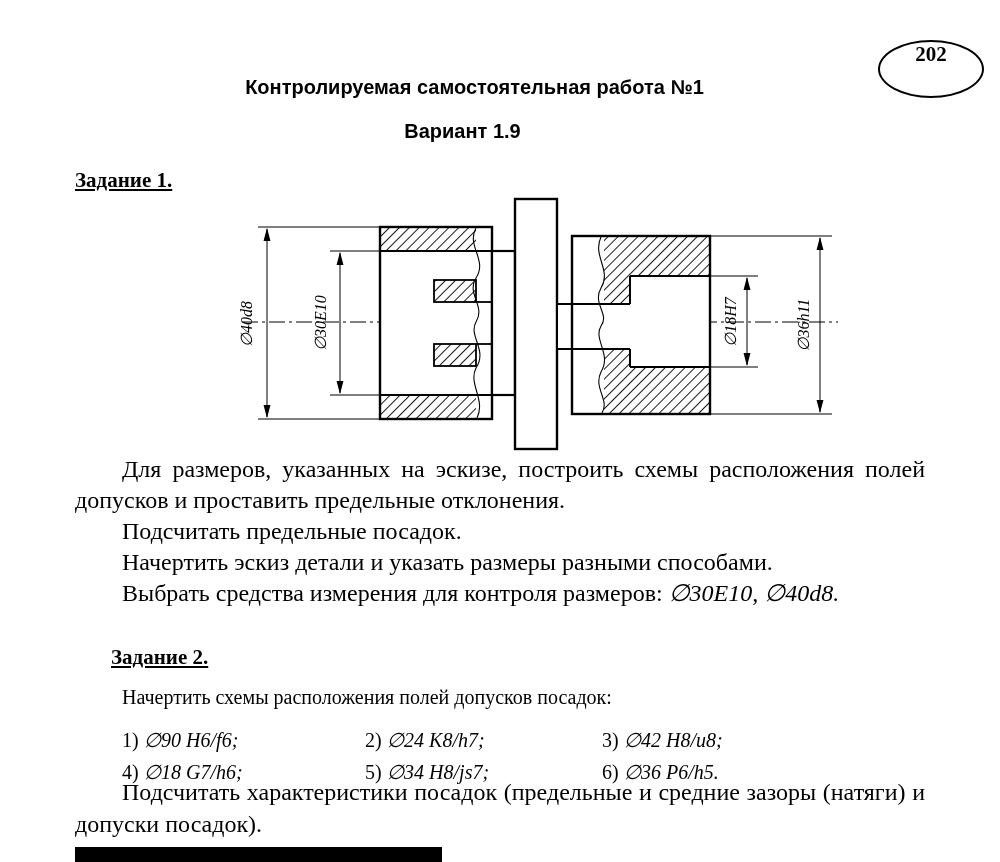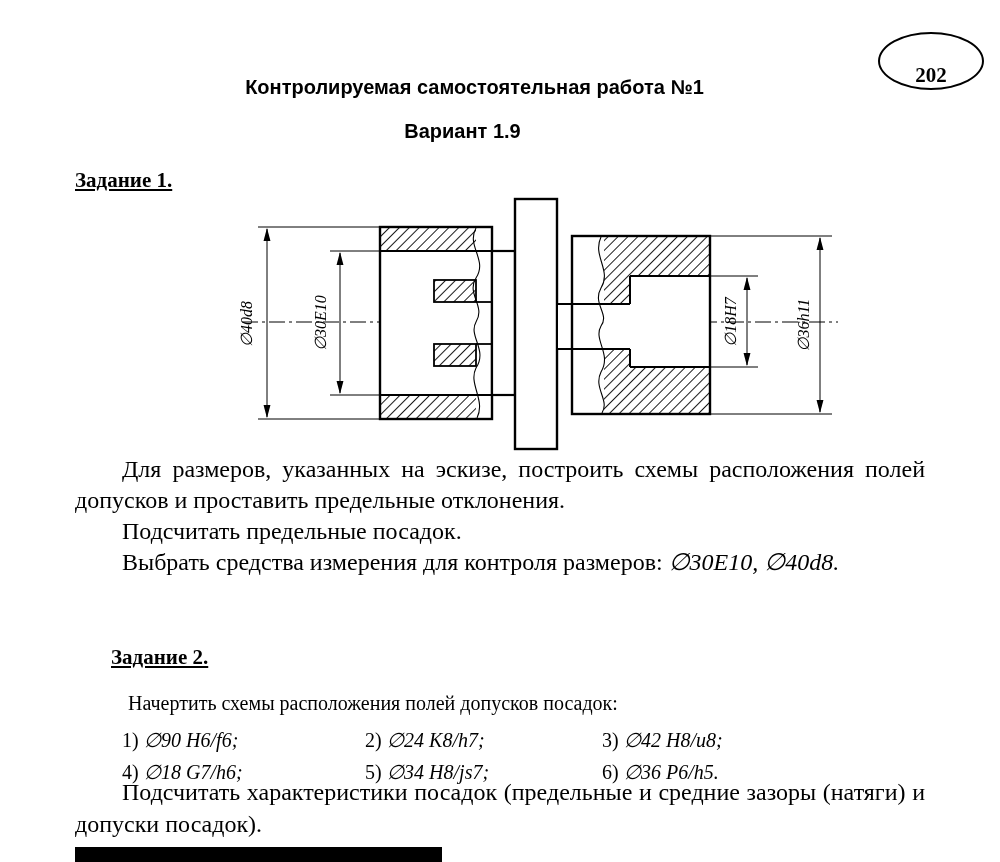--- a/index.html
+++ b/index.html
@@ -1,23 +1,23 @@
 <!DOCTYPE html>
 <html><head>
 <meta charset="utf-8">
 <style>
   html,body{margin:0;padding:0;background:#fff;}
   body{width:1000px;height:862px;position:relative;overflow:hidden;
        font-family:"Liberation Serif",serif;color:#000;}
   .page{position:absolute;inset:0;background:#fff;}
 
   .page-number-oval{
-    position:absolute;top:32px;right:16px;width:102px;height:54px;
+    position:absolute;top:40px;right:16px;width:102px;height:54px;
     border:2.5px solid #000;border-radius:50%;
-    display:flex;align-items:flex-end;justify-content:center;
+    display:flex;align-items:flex-start;justify-content:center;
     font-weight:bold;font-size:21px;font-family:"Liberation Serif",serif;
   }
 
   .doc-title{
     position:absolute;top:76px;left:12px;width:925px;text-align:center;
     font-family:"Liberation Sans",sans-serif;font-weight:bold;font-size:20px;
   }
   .doc-variant{
     position:absolute;top:120px;left:0;width:925px;text-align:center;
     font-family:"Liberation Sans",sans-serif;font-weight:bold;font-size:20px;
@@ -32,21 +32,21 @@
 
   .drawing-wrap{position:absolute;top:194px;left:230px;width:620px;height:272px;}
 
   .textblock{position:absolute;left:75px;width:850px;font-size:24px;line-height:31px;}
   .textblock p{margin:0;text-indent:47px;}
   .textblock p.justify{text-align:justify;}
   .t1-paragraphs{top:454px;}
 
   .t2-intro{position:absolute;left:75px;width:850px;top:682px;
             font-size:20px;line-height:31px;}
-  .t2-intro p{margin:6px;text-indent:47px;}
+  .t2-intro p{margin:0;text-indent:47px;}
 
   .fits{
     position:absolute;left:122px;top:712px;width:810px;
     display:grid;grid-template-columns:243px 237px auto;
     font-size:20px;line-height:32px;margin-top:12px;
   }
   .it{font-style:italic;}
 
   .t2-outro{top:776px;line-height:32px;}
 
@@ -138,20 +138,21 @@
         <text x="96" y="129" transform="rotate(-90 96 129)">∅30E10</text>
         <text x="506" y="128" transform="rotate(-90 506 128)">∅18H7</text>
         <text x="579" y="131" transform="rotate(-90 579 131)">∅36h11</text>
       </g>
     </svg>
   </div>
 
   <div class="textblock t1-paragraphs">
     <p class="justify">Для размеров, указанных на эскизе, построить схемы расположения полей допусков и проставить предельные отклонения.</p>
     <p>Подсчитать предельные посадок.</p>
+    <p>Начертить эскиз детали и указать размеры разными способами.</p>
     <p><span>Выбрать средства измерения для контроля размеров: </span><span class="it">∅30E10, ∅40d8.</span></p>
   </div>
 
   <div class="task-heading task2-heading">Задание 2.</div>
 
   <div class="t2-intro">
     <p>Начертить схемы расположения полей допусков посадок:</p>
   </div>
 
   <div class="fits">

